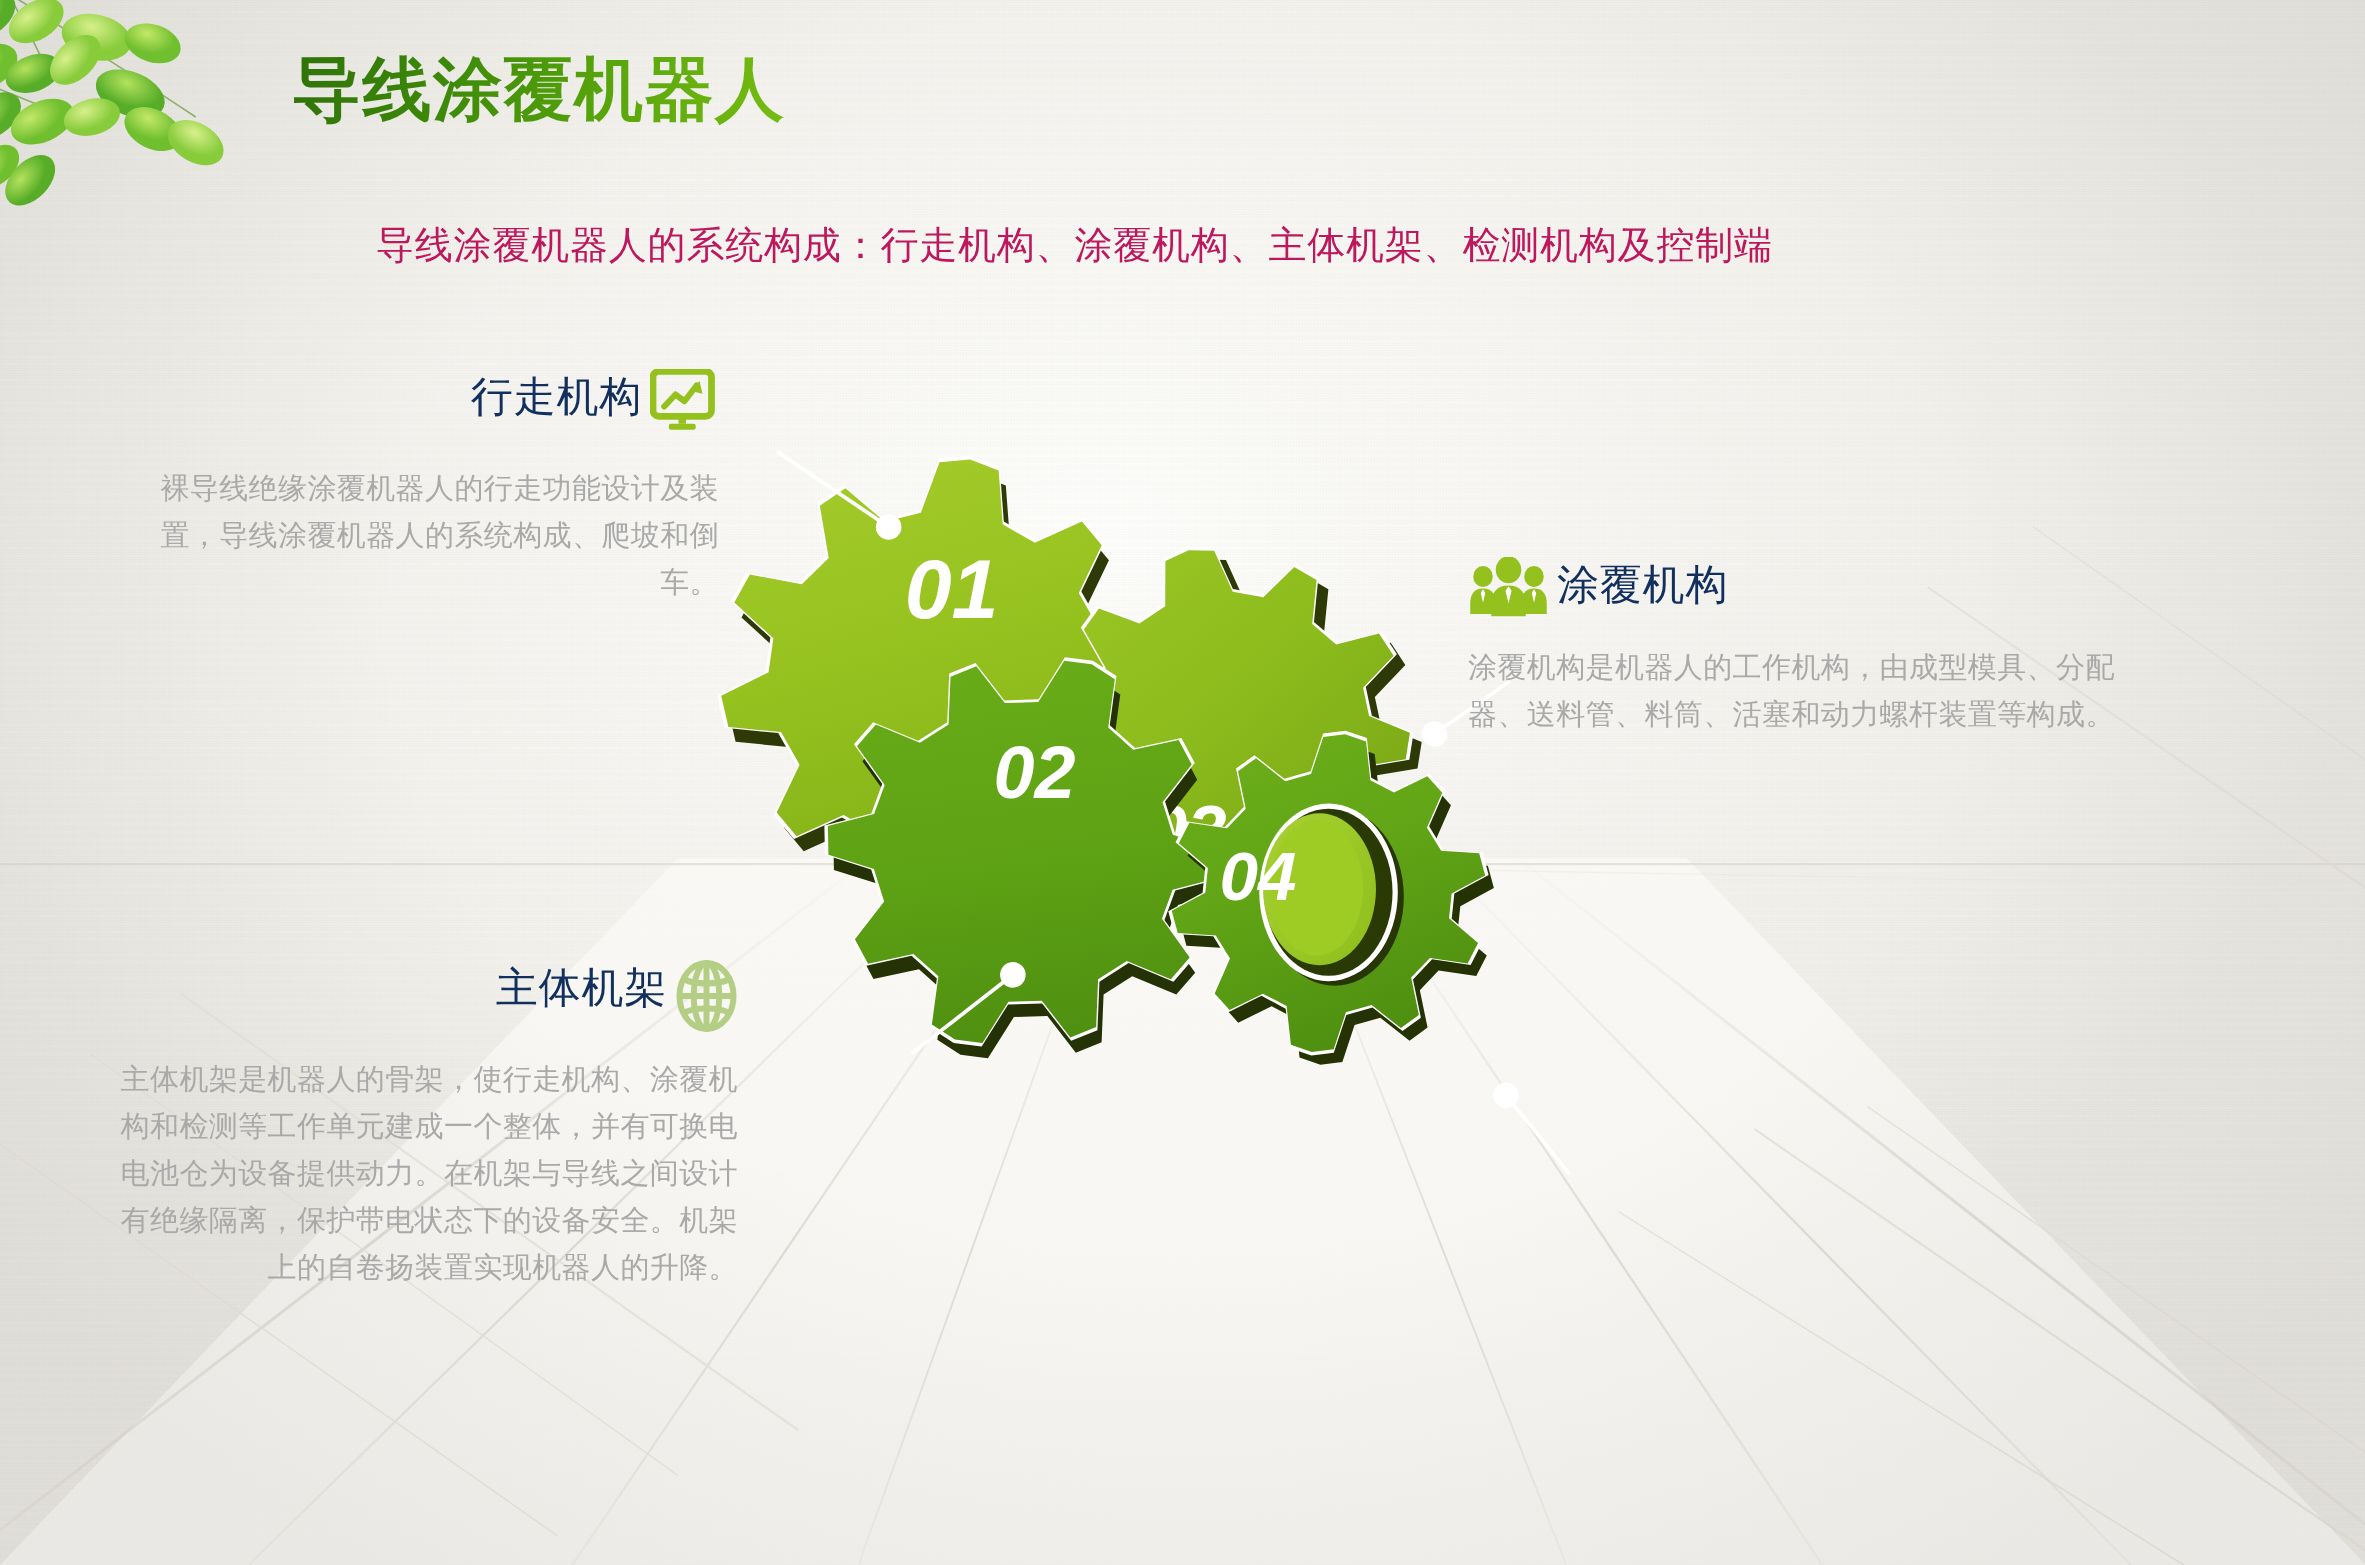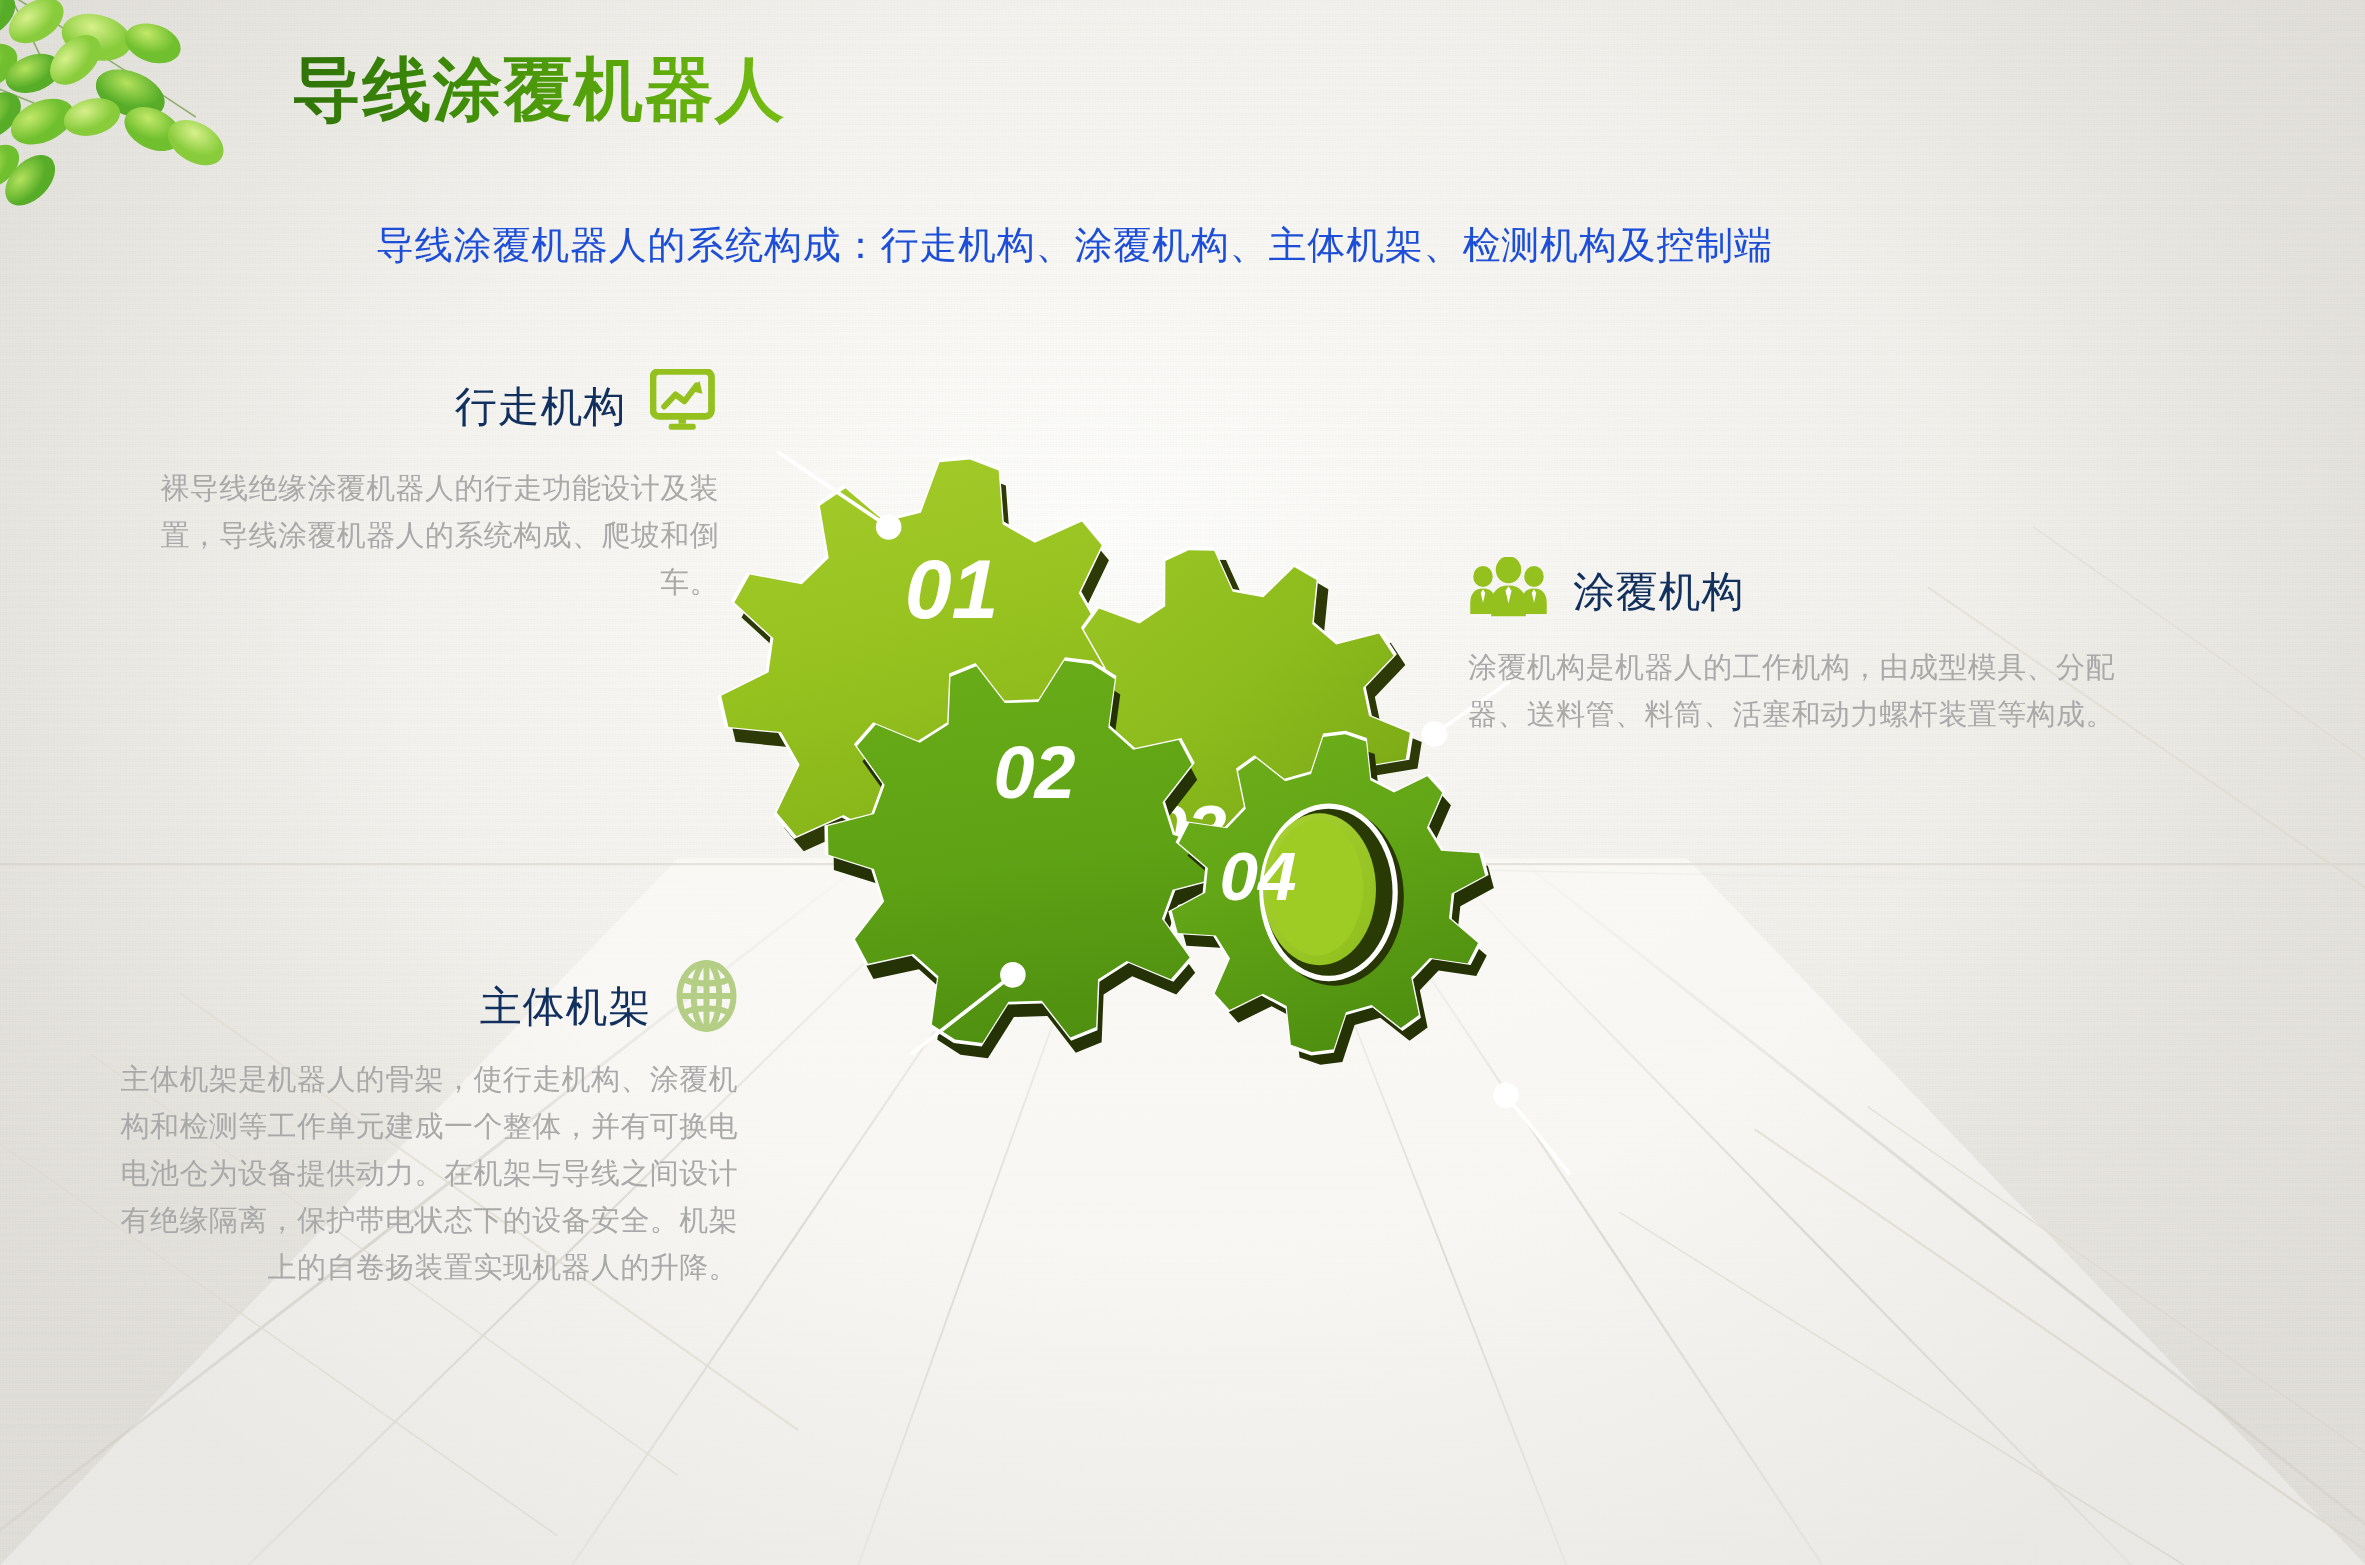--- a/index.html
+++ b/index.html
@@ -40,40 +40,40 @@
   
   #title{
     position:absolute; left:292px; top:44px;
     font-size:69px; font-weight:bold; letter-spacing:1.5px;
     background:linear-gradient(100deg,#2f7208 0%,#3d8a08 32%,#5aa70c 66%,#76bd12 100%);
     -webkit-background-clip:text; background-clip:text; color:transparent;
     white-space:nowrap;
   }
   #subtitle{
     position:absolute; left:376px; top:220px;
-    font-size:38px; color:#1d4ed8; white-space:nowrap; letter-spacing:0.8px;
+    font-size:38px; color:#be185d; white-space:nowrap; letter-spacing:0.8px;
   }
 
   
   #gears{
     position:absolute; left:700px; top:354px; width:956px; height:911px;
   }
   #gears svg{ width:100%; height:100%; overflow:visible; }
   .gear-num{
     fill:#ffffff; font-family:"Liberation Sans",sans-serif;
     font-weight:bold; font-style:italic;
   }
 
   
   #leaders{ position:absolute; inset:0; pointer-events:none; }
   #leaders svg{ width:100%; height:100%; }
 
   
   .block{ position:absolute; }
-  .head-row{ display:flex; align-items:flex-end; gap:24px; }
+  .head-row{ display:flex; align-items:flex-start; gap:8px; }
   .head-row.rtl{ justify-content:flex-end; }
   .head{
     font-size:42px; color:#12305e; font-weight:normal;
     white-space:nowrap; letter-spacing:0.8px;
   }
   .body{
     font-size:29px; line-height:1.62; color:#a9a9a9; letter-spacing:0.4px;
   }
   .ico{ flex:0 0 auto; display:block; }
 

